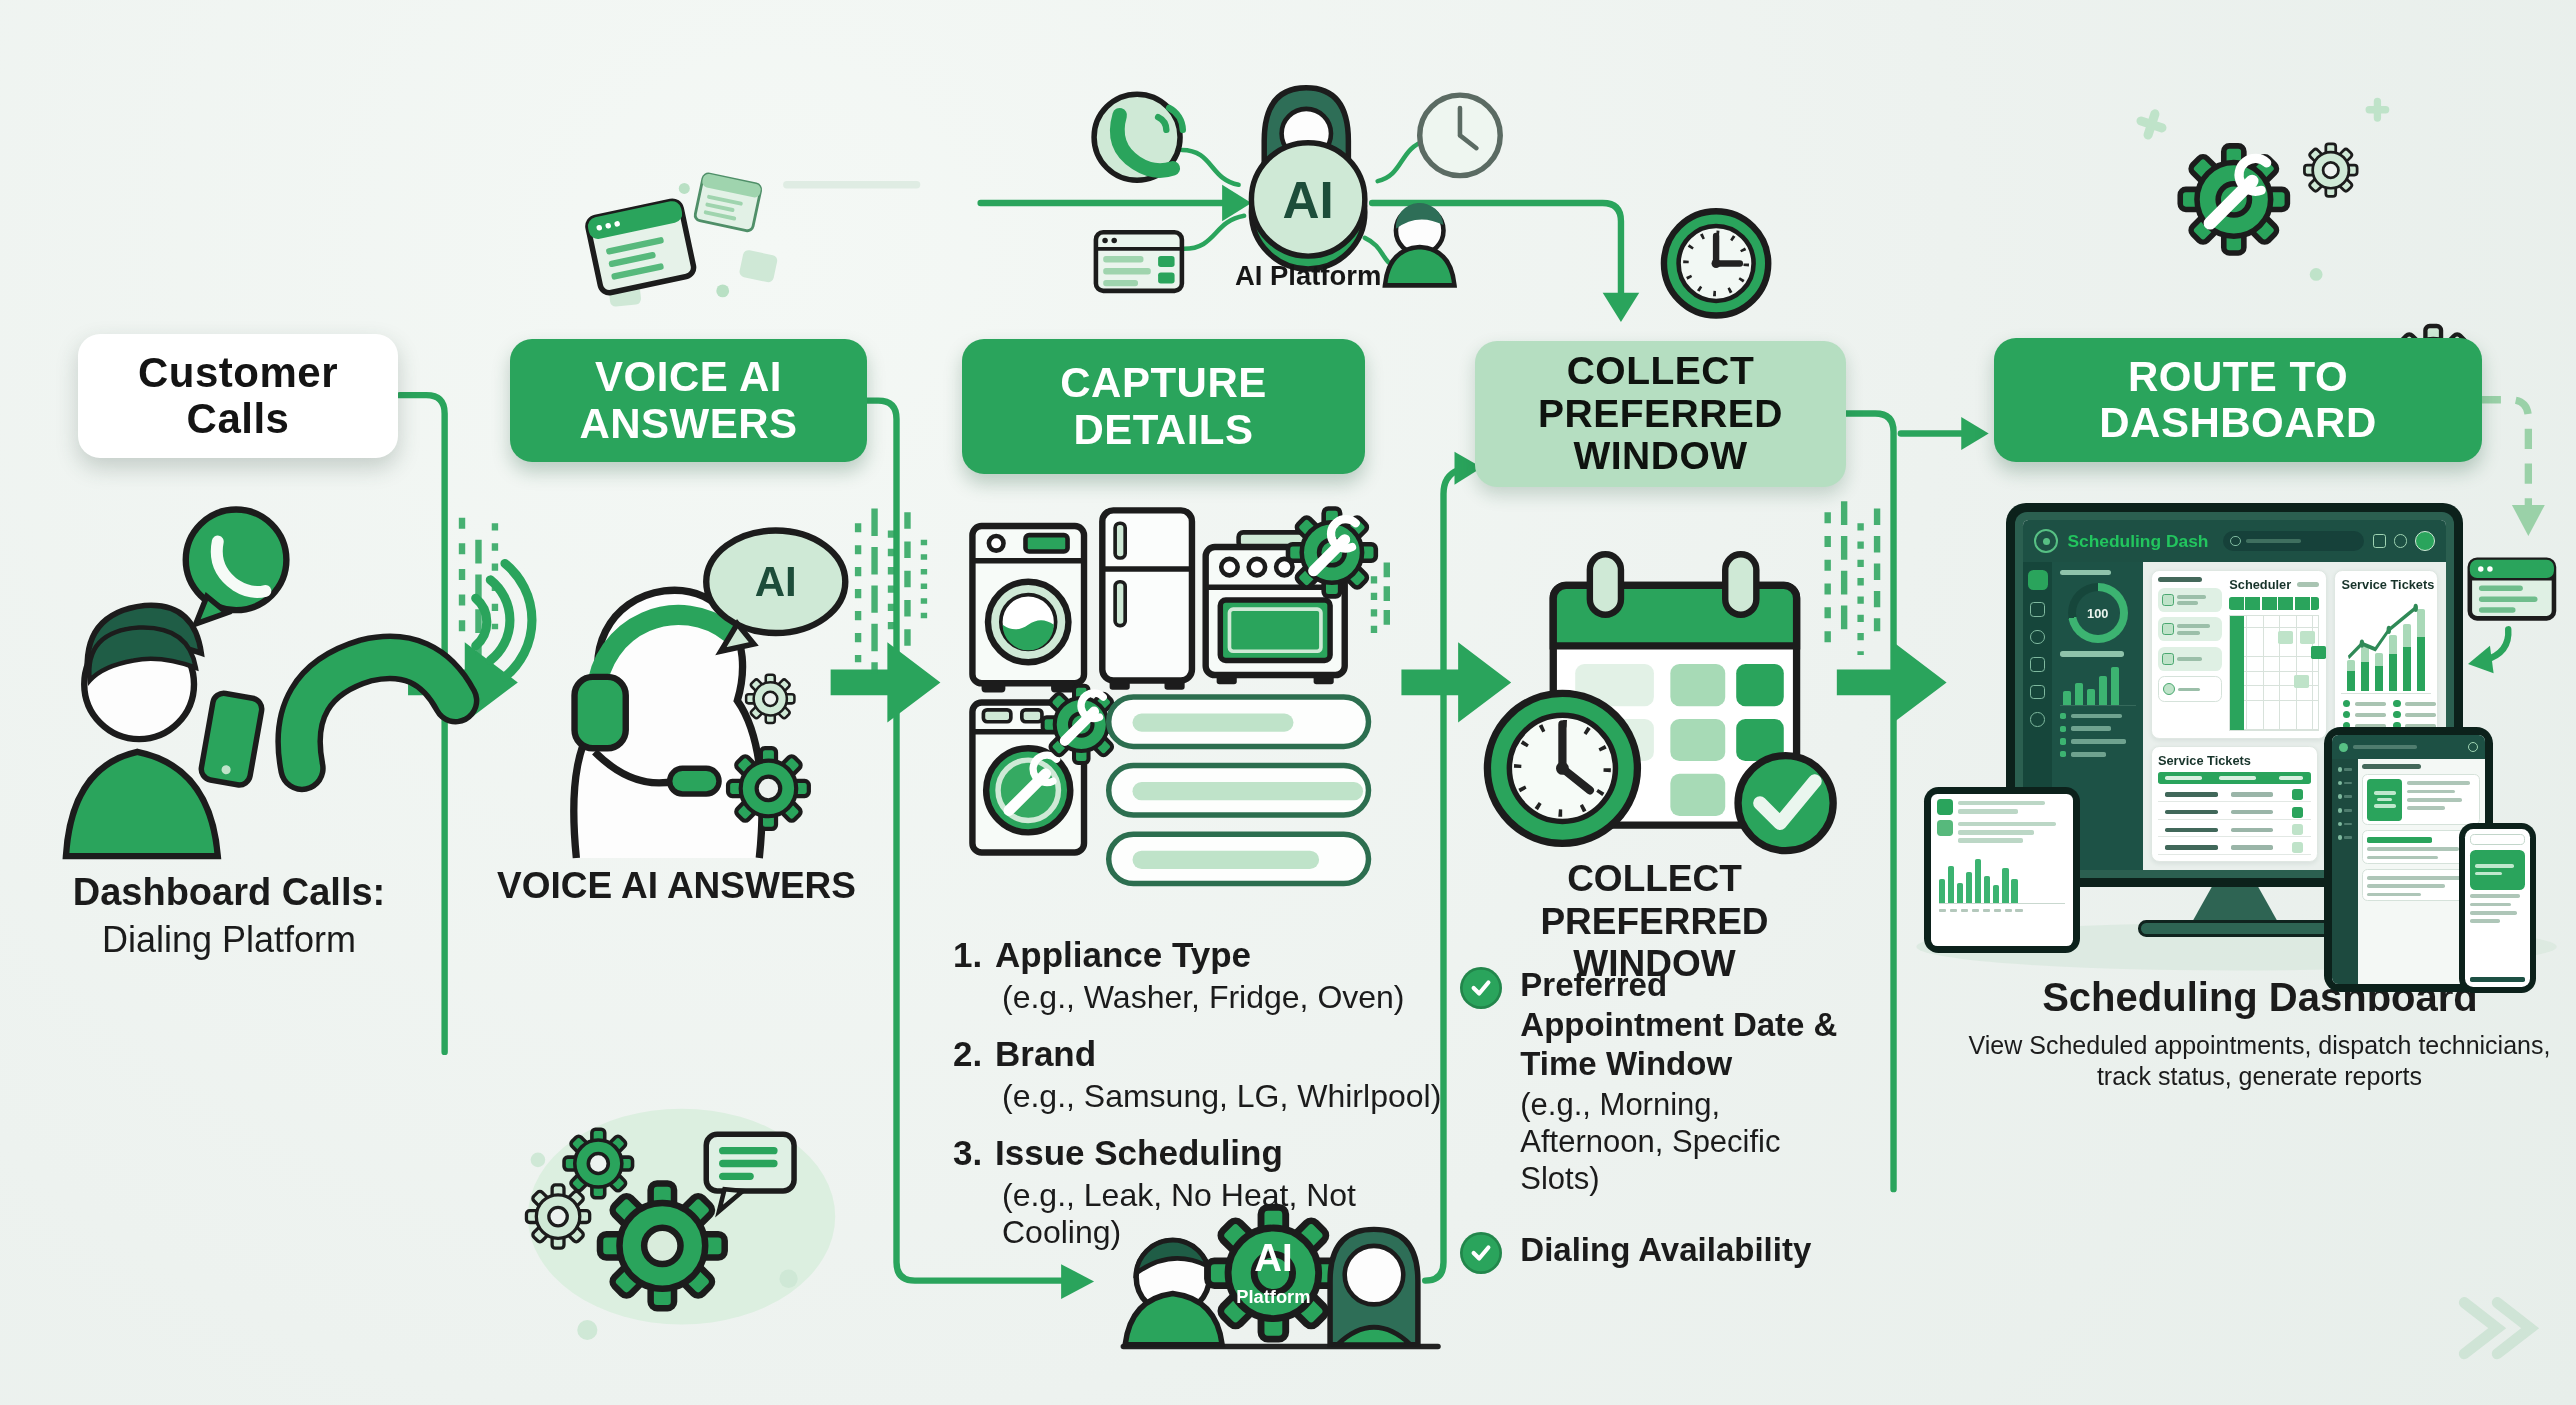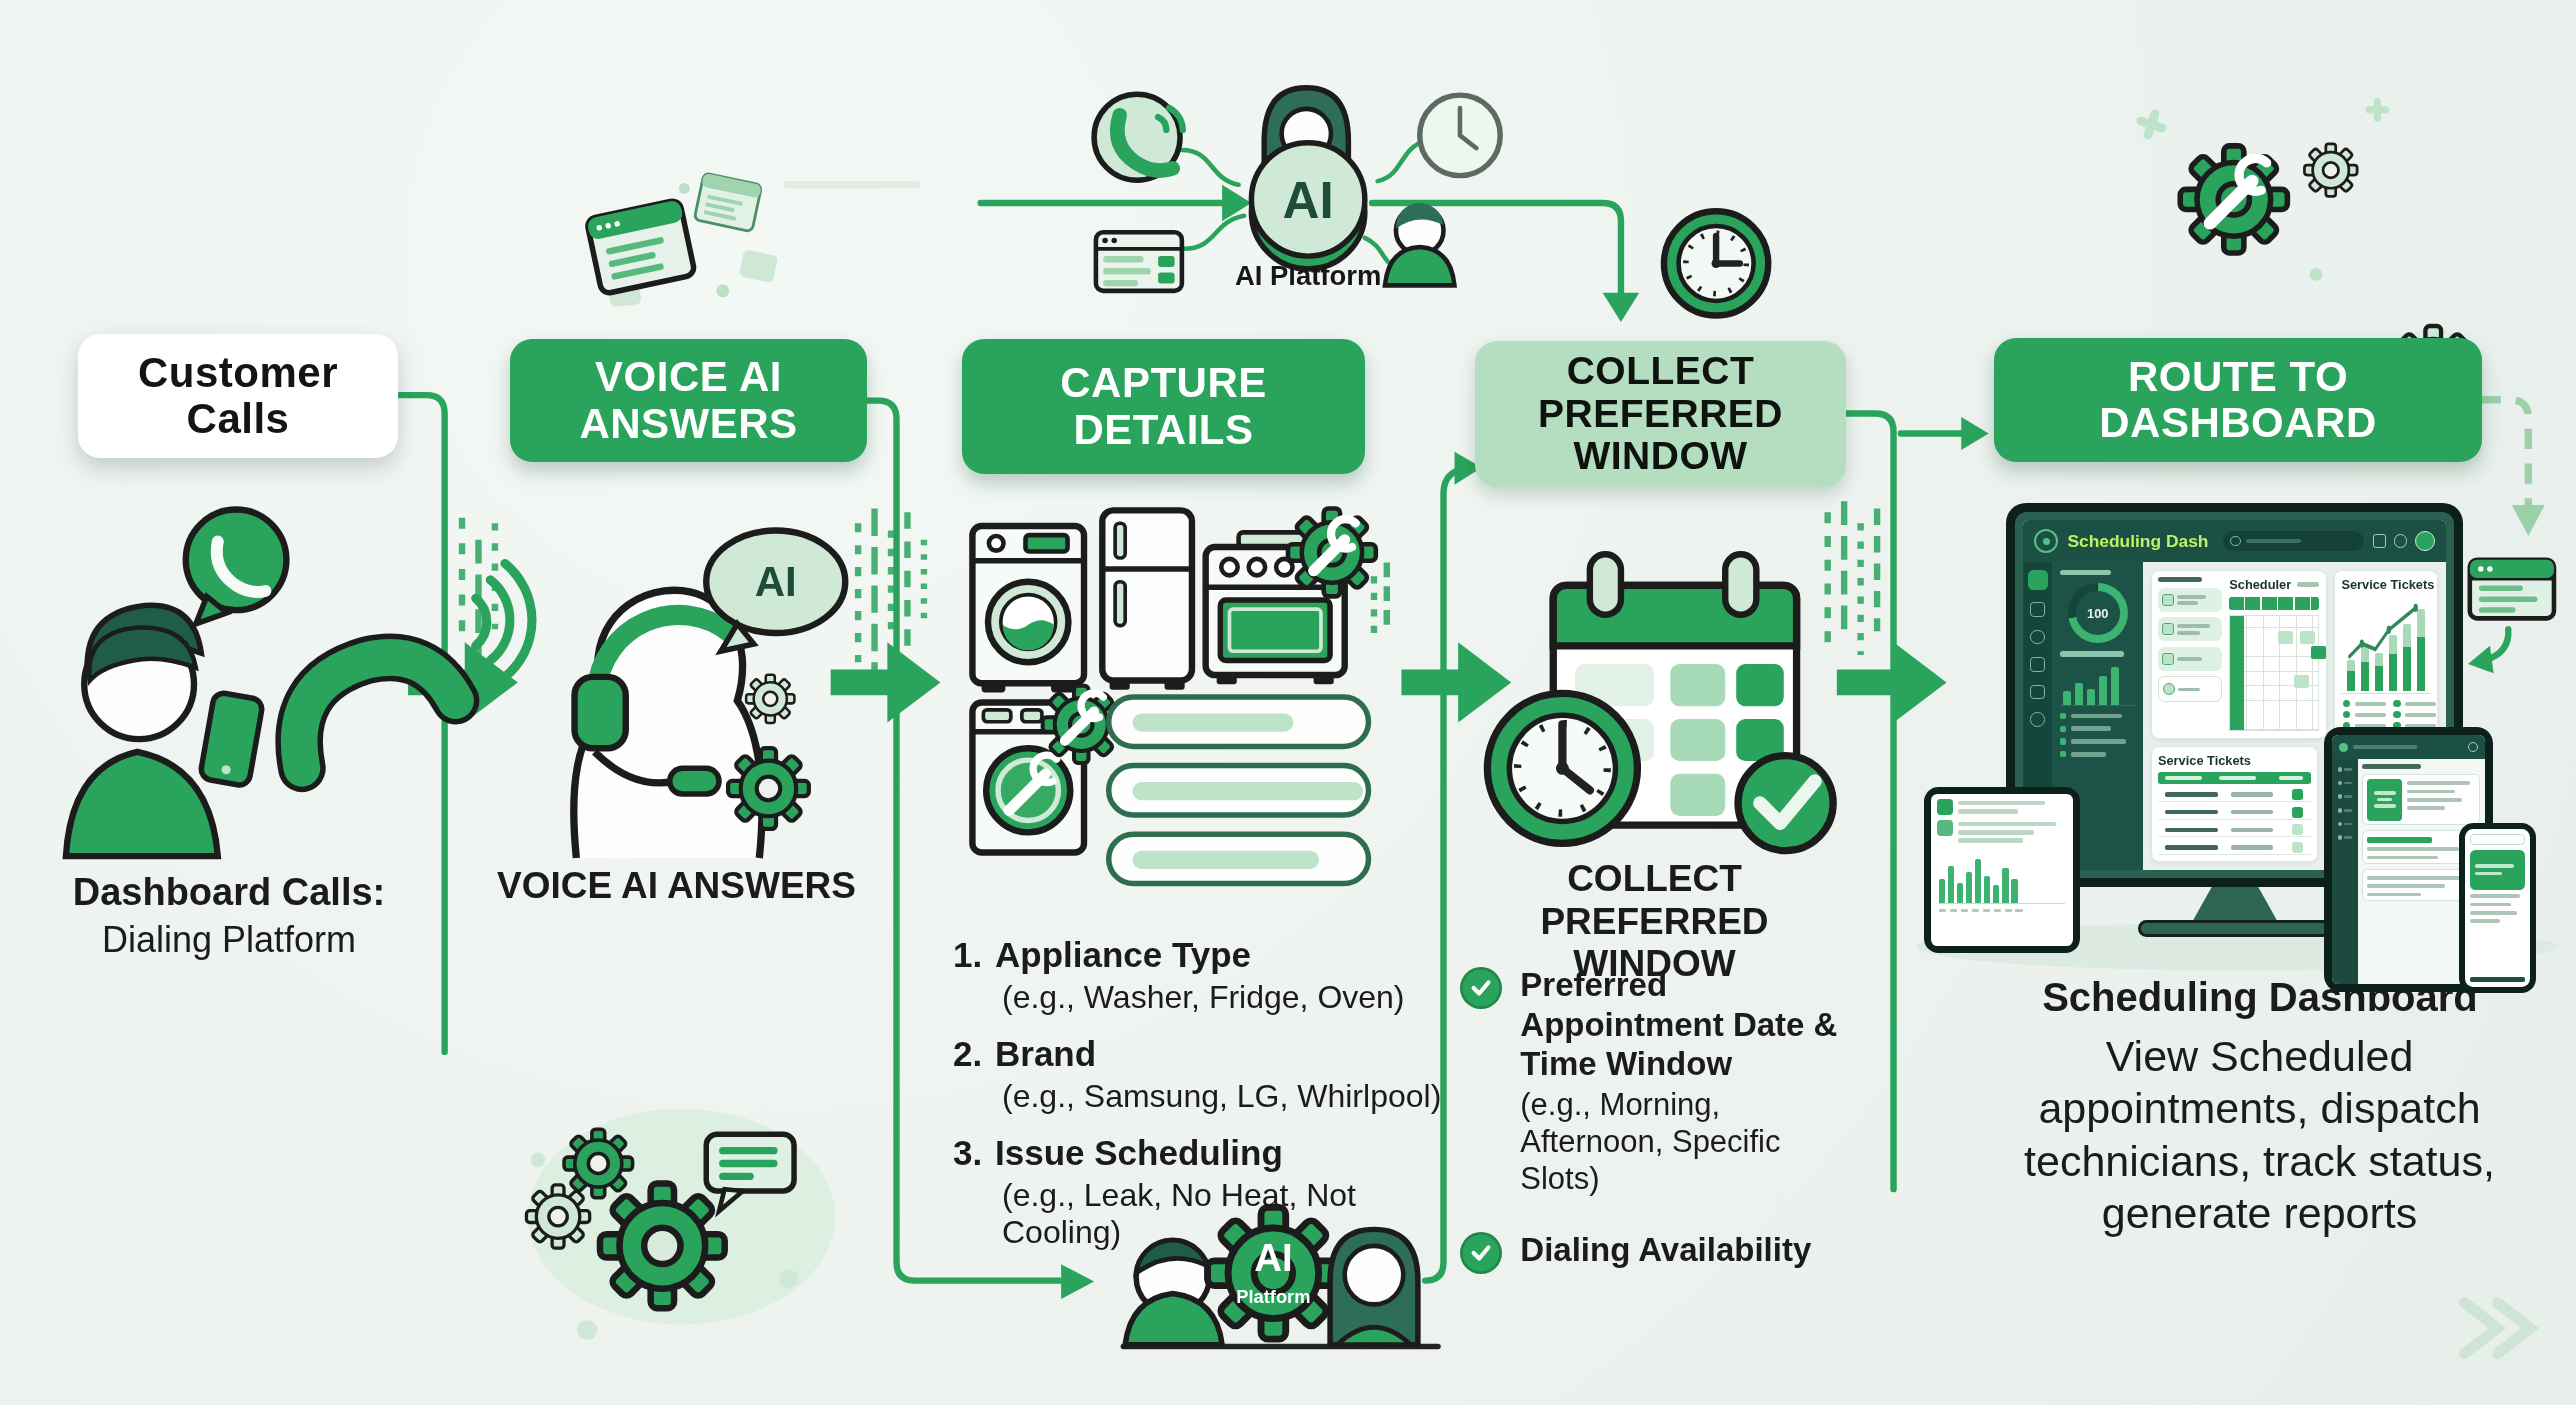--- a/index.html
+++ b/index.html
@@ -33,21 +33,21 @@
     display:flex;align-items:center;justify-content:center;box-shadow:inset 0 0 0 2.7px rgba(0,0,0,.18);}
 
   
   .bezel{position:absolute;background:#0c211b;border-radius:20px;padding:9.1px;box-sizing:border-box;}
   .frame{background:#2b5f50;border-radius:12px;padding:8.2px;width:100%;height:100%;box-sizing:border-box;}
   .screen{background:#e9efec;border-radius:5.5px;width:100%;height:100%;overflow:hidden;display:flex;flex-direction:column;}
   .dash-header{height:42px;background:#1d5044;display:flex;align-items:center;gap:9.1px;padding:0 11px;flex:0 0 42px;}
   .dash-logo{width:24px;height:24px;border-radius:50%;border:2.7px solid #57c084;box-sizing:border-box;background:#1d5044;
      display:flex;align-items:center;justify-content:center;}
   .dash-logo::after{content:"";width:7.3px;height:7.3px;border-radius:50%;background:#57c084;}
-  .dash-title{color:#bef264;font-size:17.4px;font-weight:700;white-space:nowrap;}
+  .dash-title{color:#22c55e;font-size:17.4px;font-weight:700;white-space:nowrap;}
   .dash-search{height:20px;flex:1;max-width:156px;background:#16413a;border-radius:10px;margin-left:5.5px;
      display:flex;align-items:center;padding:0 7.3px;gap:5.5px;}
   .dash-search::before{content:"";width:8.2px;height:8.2px;border:1.8px solid #7fb99f;border-radius:50%;}
   .dash-search::after{content:"";width:55px;height:3.7px;background:#3f6f5f;border-radius:1.8px;}
   .hd-ic{width:13.7px;height:13.7px;border:1.8px solid #9fd4b3;border-radius:2.7px;box-sizing:border-box;}
   .hd-av{width:20px;height:20px;border-radius:50%;background:#2aa45c;border:1.8px solid #cfe9d6;box-sizing:border-box;}
   .dash-body{flex:1;display:flex;min-height:0;}
   .rail{width:29px;background:#16463b;display:flex;flex-direction:column;align-items:center;padding-top:7.3px;gap:12.8px;}
   .rail .active{width:20px;height:20px;background:#2aa45c;border-radius:5.5px;}
   .rail .ric{width:14.6px;height:14.6px;border:1.8px solid #7fb99f;border-radius:3.7px;box-sizing:border-box;}
@@ -557,21 +557,21 @@
             <path d="M5 13 L11 19 L21 7" stroke="#ffffff" stroke-width="4.5" fill="none" stroke-linecap="round" stroke-linejoin="round"></path>
           </svg>
       </div>
       <div class="chk-texts">
         <div class="chk-title">Dialing Availability</div>
       </div>
     </div>
   </div>
 
   <div class="colhead" style="left:1958px;top:975px;width:604px;font-size:40px;">Scheduling Dashboard</div>
-  <div class="colbody" style="left:1967px;top:1030px;width:585px;font-size:43px;">View Scheduled appointments, dispatch technicians, track status, generate reports</div>
+  <div class="colbody" style="left:1967px;top:1030px;width:585px;font-size:25px;">View Scheduled appointments, dispatch technicians, track status, generate reports</div>
 
   <div class="abs" style="left:2191px;top:880px;width:88px;height:44px;background:#2e6453;
        clip-path:polygon(28% 0,72% 0,100% 100%,0 100%);z-index:1;"></div>
   <div class="abs" style="left:2138px;top:920px;width:194px;height:16.5px;background:#2e6453;border:3.7px solid #10231e;
        border-radius:8.2px;box-sizing:border-box;z-index:1;"></div>
 
   <div class="bezel" style="left:2006px;top:503px;width:457px;height:384px;z-index:2;">
     <div class="frame">
       <div class="screen">
         <div class="dash-header">

